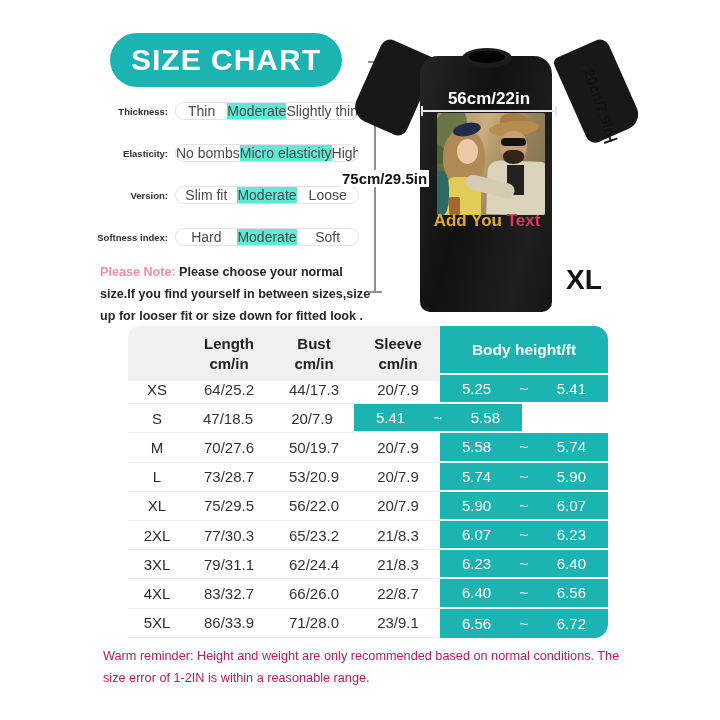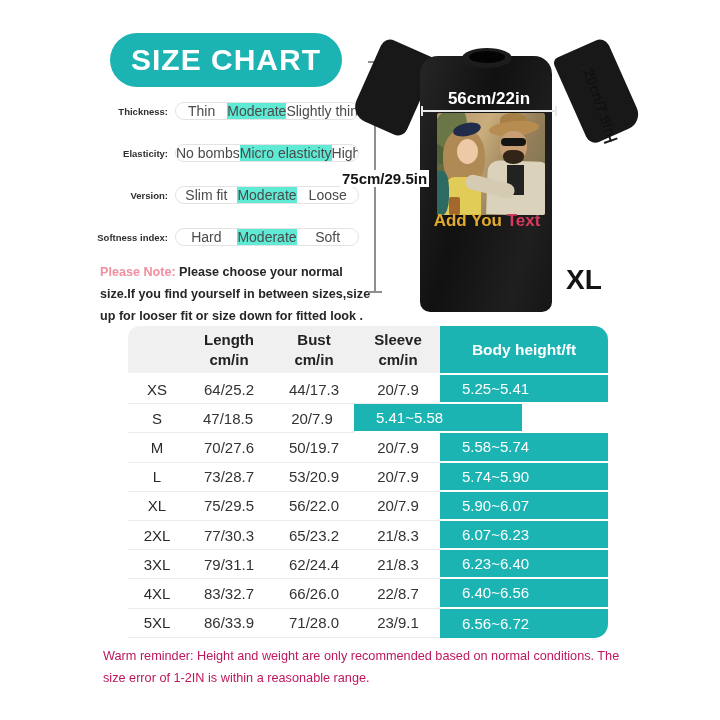--- a/index.html
+++ b/index.html
@@ -69,33 +69,33 @@
   .m-glasses{left:64px;top:25px;width:25px;height:8px;background:#141414;border-radius:4px;}
   .m-beard{left:66px;top:37px;width:21px;height:14px;background:#33241a;border-radius:40% 40% 50% 50%;}
   .drink{left:12px;top:84px;width:11px;height:18px;background:#a4682e;border-radius:2px;}
 
   .print-text{left:424px;top:211px;width:126px;text-align:center;font-weight:bold;font-size:17px;white-space:nowrap;z-index:4;}
   .print-text .gold{color:#e2aa2e;}
   .print-text .crimson{color:#d63a5e;}
   .shirt-size{left:566px;top:264px;font-weight:bold;font-size:28px;color:#141414;}
 
   
-  .thead{left:128px;top:326px;width:312px;height:47px;background:#f0f0f0;border-radius:12px 0 0 0;display:flex;}
+  .thead{left:128px;top:326px;width:312px;height:55px;background:#f0f0f0;border-radius:12px 0 0 0;display:flex;}
   .th{display:flex;flex-direction:column;align-items:center;justify-content:center;font-weight:bold;color:#222;
     font-size:15px;line-height:20px;}
   .th.c0{width:58px;} .th.c1{width:86px;} .th.c2{width:84px;} .th.c3{width:84px;}
   .thead-height{left:440px;top:326px;width:168px;height:47px;background:#1cb3b3;border-radius:0 14px 0 0;
     display:flex;align-items:center;justify-content:center;color:#fff;font-weight:bold;font-size:15.5px;}
   .tbody{left:128px;top:375px;width:480px;}
   .trow{display:flex;height:29.2px;}
   .tcell{display:flex;align-items:center;justify-content:center;font-size:15px;color:#333;
     border-bottom:1px solid #ececec;box-sizing:border-box;}
   .tcell.c0{width:58px;color:#2a2a2a;} .tcell.c1{width:86px;} .tcell.c2{width:84px;} .tcell.c3{width:84px;}
   .tcell-height{width:168px;background:#1cb3b3;border-bottom:2px solid #fff;box-sizing:border-box;
-    display:flex;align-items:center;padding:0 22px;color:#fff;font-size:15px;}
+    display:flex;align-items:center;justify-content:space-between;padding:0 22px;color:#fff;font-size:15px;}
   .trow:last-child .tcell-height{border-bottom:none;border-radius:0 0 14px 0;}
 
   
   .reminder{left:103px;top:646px;width:527px;font-size:12.7px;line-height:21.5px;color:#be185d;}
 </style>
 </head>
 <body>
 
 <div id="canvas">
 

